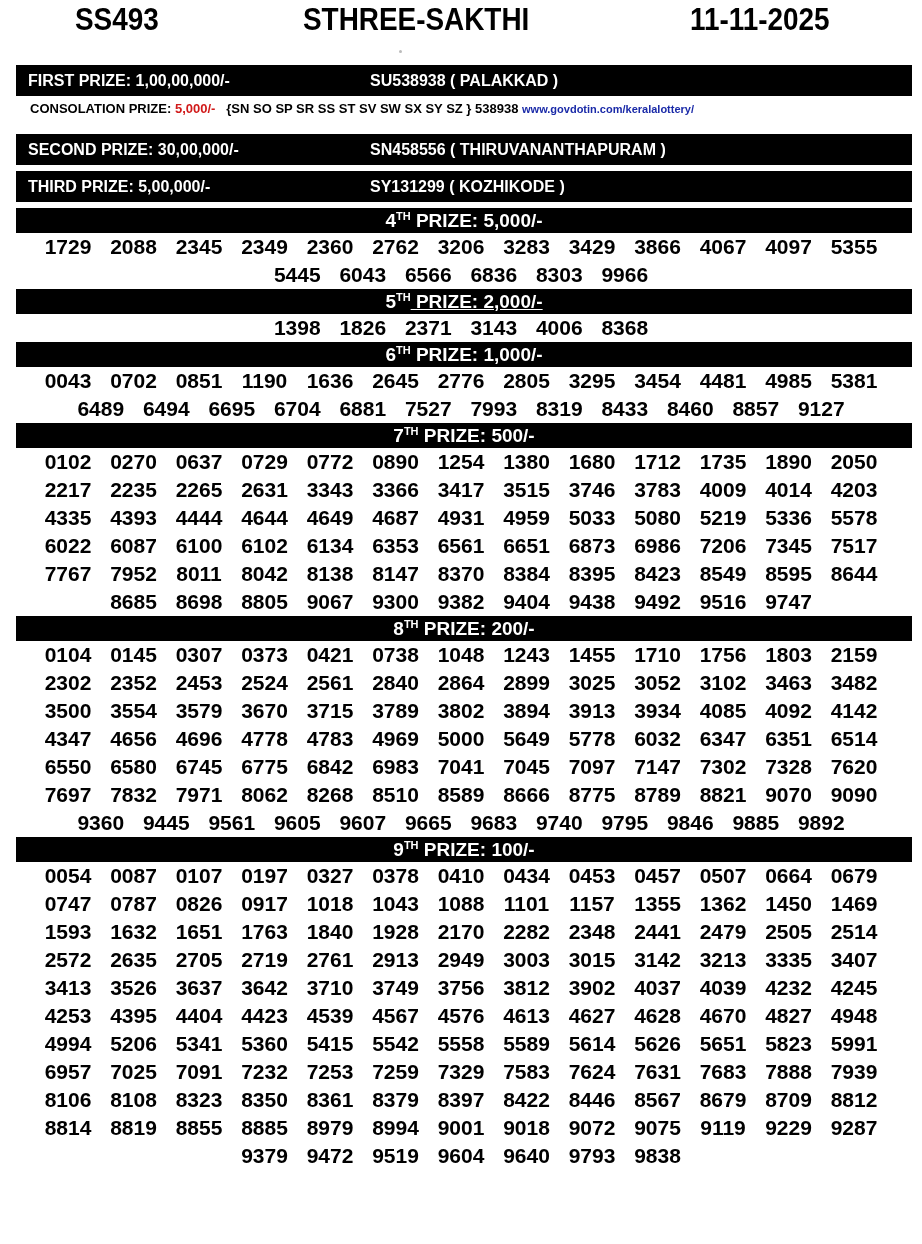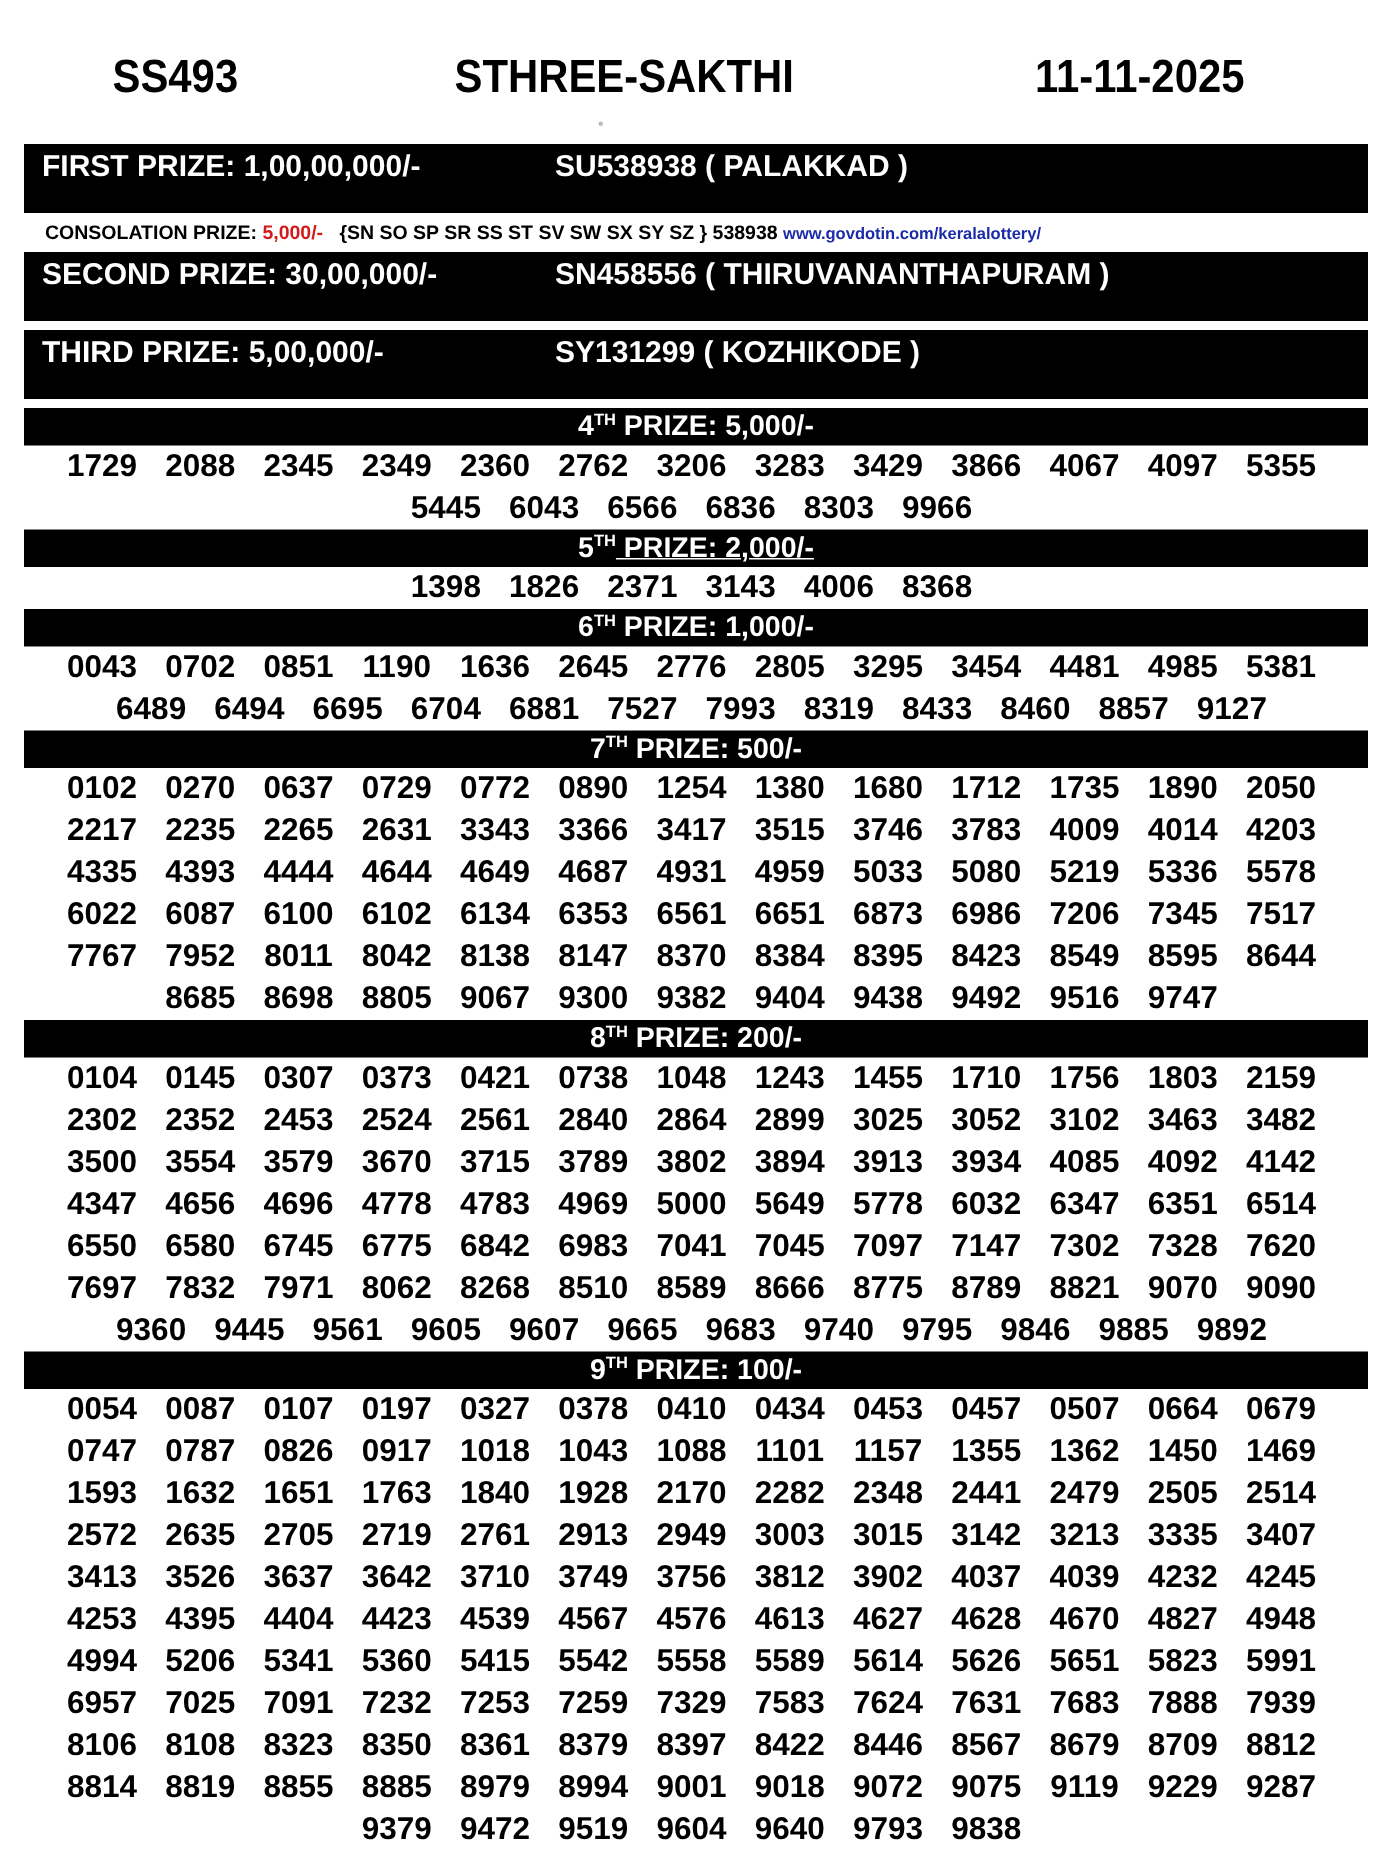--- a/index.html
+++ b/index.html
@@ -1,28 +1,28 @@
 <!DOCTYPE html>
 <html><head>
 <meta charset="utf-8">
 <style>
   html, body { margin:0; padding:0; background:#fff; }
   body { width:922px; height:1244px; overflow:hidden; font-family:"Liberation Sans", sans-serif; color:#000; }
-  .top { position:relative; height:62px;margin-top:31px; }
+  .top { position:relative; height:62px; }
   .top span { position:absolute; top:2px; font-size:31px; font-weight:bold; transform:scaleX(0.9); transform-origin:left top; }
   .t-code { left:75px; }
   .t-name { left:303px; }
   .t-date { left:690px; }
   .dot { position:absolute; left:399px; top:50px; width:3px; height:3px; background:#bbb; border-radius:50%; }
   .bar { margin-left:16px; width:896px; background:#000; color:#fff; font-weight:bold; box-sizing:border-box; }
-  .bar.main { height:46px; font-size:20px; line-height:31px; padding-left:12px; position:relative; }
+  .bar.main { height:31px; font-size:16px; line-height:31px; padding-left:12px; position:relative; }
   .bar.main .num { position:absolute; left:354px; top:0; }
   .bar.sec { height:25px; font-size:19px; line-height:25px; text-align:center; }
   .bar.sec sup { font-size:11px; vertical-align:top; line-height:17px;text-align:center; }
-  .conso { height:26px; line-height:26px; padding-left:30px; font-size:13px; font-weight:bold; white-space:nowrap; }
+  .conso { height:38px; line-height:26px; padding-left:30px; font-size:13px; font-weight:bold; white-space:nowrap; }
   .conso .red { color:#d11a1a; }
   .conso .link { color:#1a2aa8; font-size:11px; }
   .gap3 { height:3px; }
   .gap5 { height:6px; }
   .nums { width:922px; font-weight:bold; font-size:21px; }
   .row { display:flex; justify-content:center; height:28px; line-height:28px; }
   .row span { display:inline-block; width:65.5px; text-align:center; }
 </style>
 </head>
 <body>

